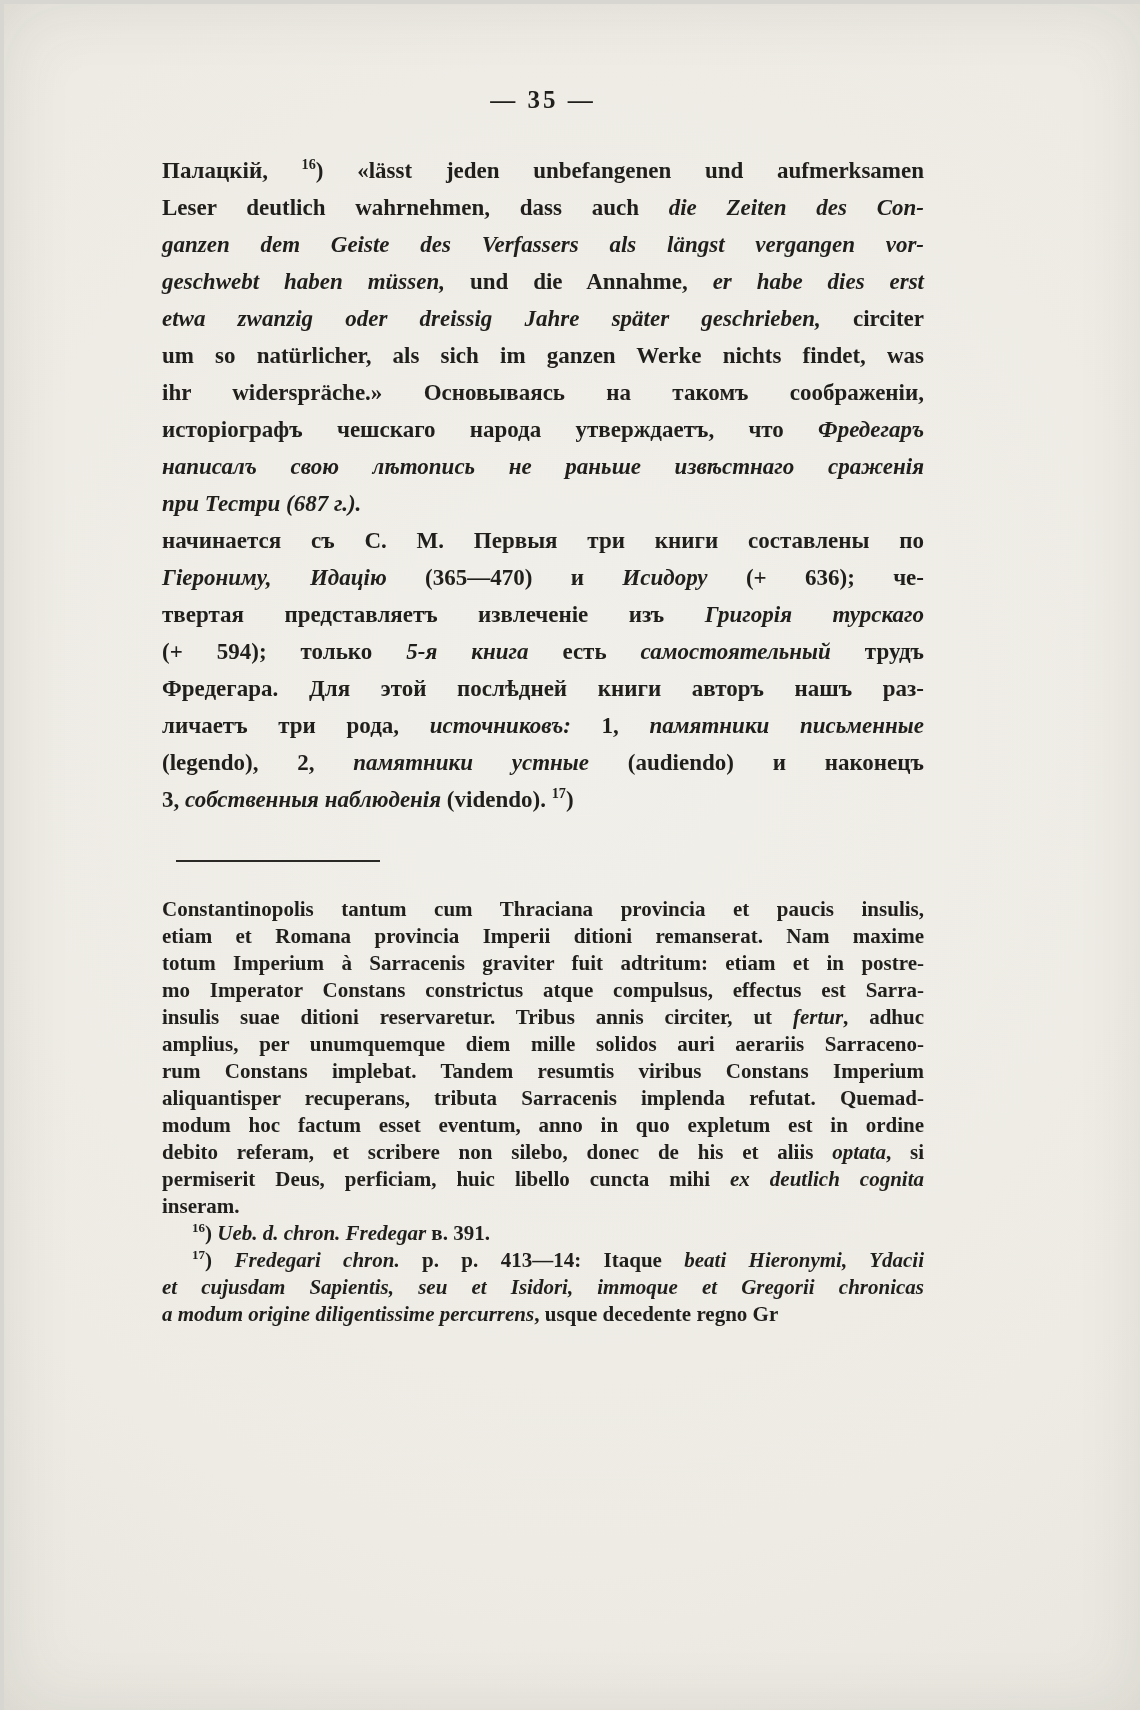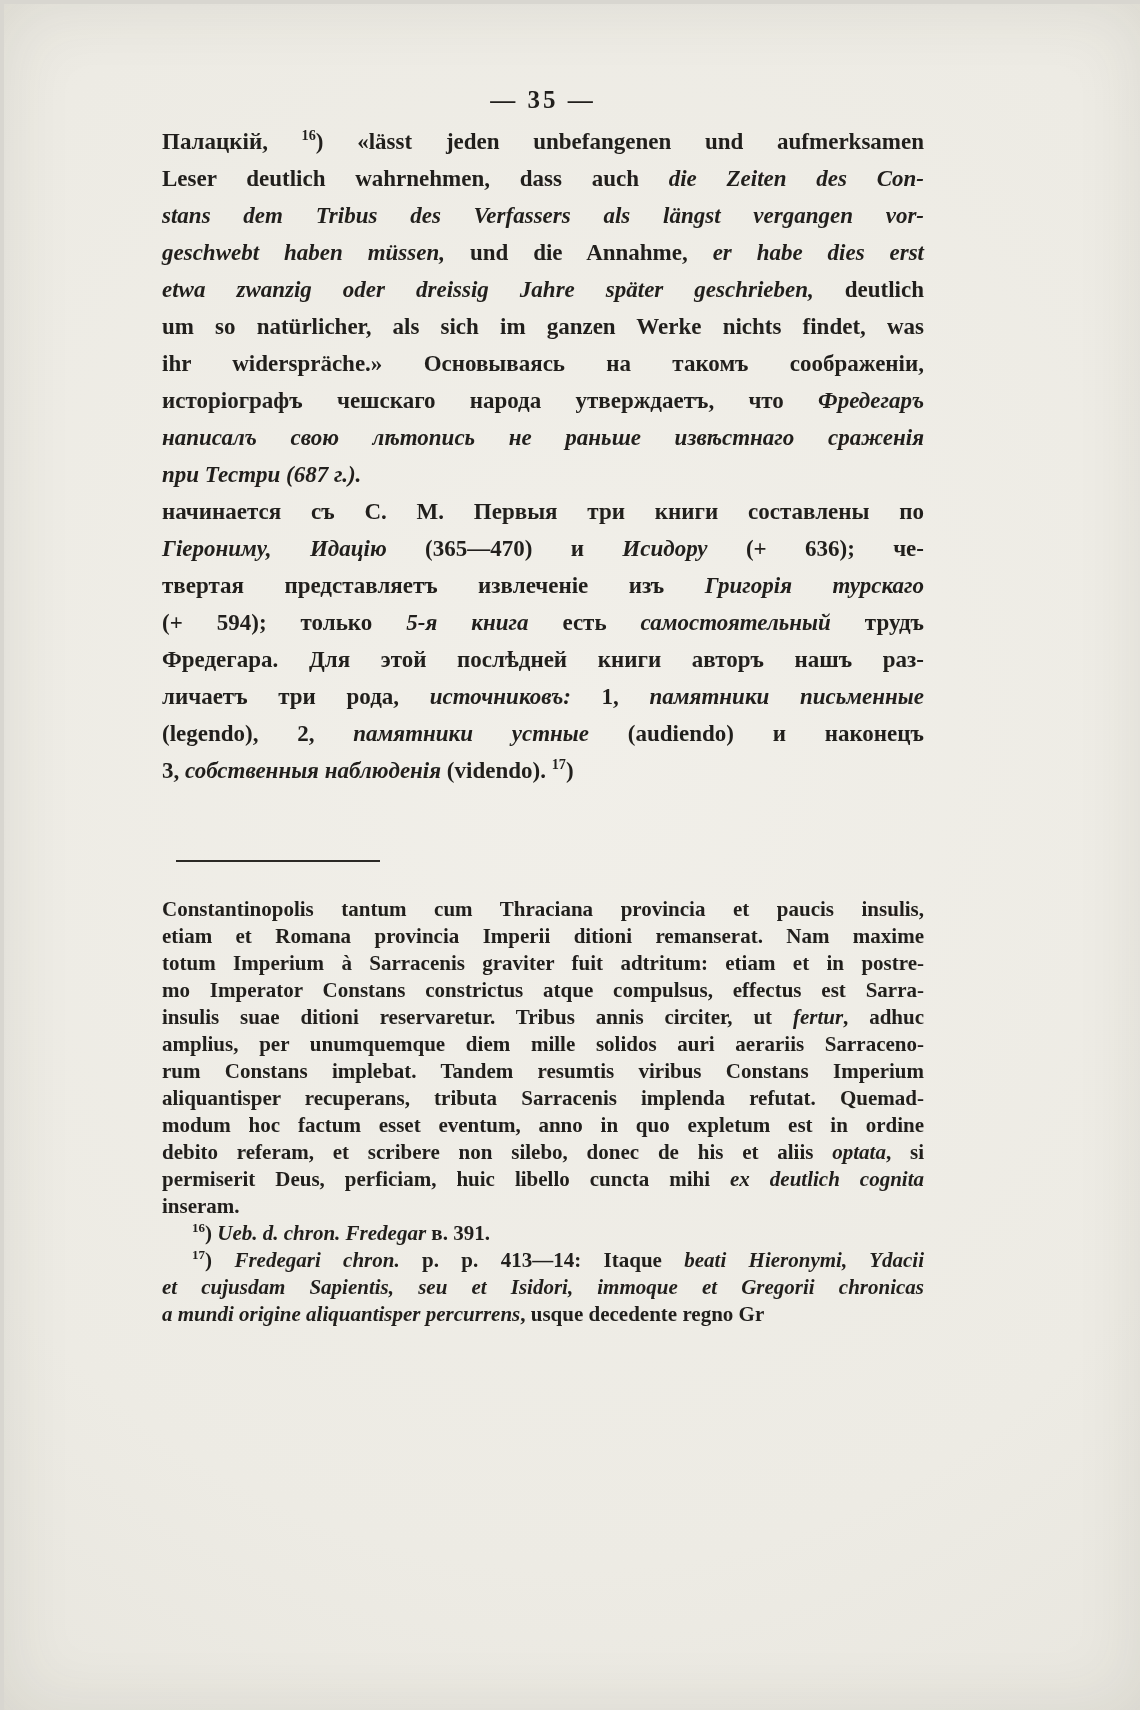--- a/index.html
+++ b/index.html
@@ -28,21 +28,21 @@
     text-align: center;
     font-size: 25px;
     font-weight: 700;
     letter-spacing: 3px;
   }
   .text-col {
     position: absolute;
     left: 158px;
     width: 762px;
   }
-  .body-col { top: 119px; }
+  .body-col { top: 148px; }
   .fn-col   { top: 892px; }
 
   .bline {
     font-size: 23px;
     line-height: 37px;
     font-weight: 700;
     text-align: justify;
     text-align-last: justify;
     -moz-text-align-last: justify;
   }
@@ -81,23 +81,23 @@
 </style>
 </head>
 <body>
 
 <div class="page">
   <div class="page-number">— 35 —</div>
 
   <main class="text-col body-col" id="main-text">
       <div class="bline"><span>Палацкій, </span><sup class="fnref">16</sup><span>) «lässt jeden unbefangenen und aufmerksamen</span></div>
       <div class="bline"><span>Leser deutlich wahrnehmen, dass auch </span><span class="it">die Zeiten des Con-</span></div>
-      <div class="bline"><span class="it">stans dem Tribus des Verfassers als längst vergangen vor-</span></div>
+      <div class="bline"><span class="it">ganzen dem Geiste des Verfassers als längst vergangen vor-</span></div>
       <div class="bline"><span class="it">geschwebt haben müssen, </span><span>und die Annahme, </span><span class="it">er habe dies erst</span></div>
-      <div class="bline"><span class="it">etwa zwanzig oder dreissig Jahre später geschrieben, </span><span>deutlich</span></div>
+      <div class="bline"><span class="it">etwa zwanzig oder dreissig Jahre später geschrieben, </span><span>circiter</span></div>
       <div class="bline"><span>um so natürlicher, als sich im ganzen Werke nichts findet, was</span></div>
       <div class="bline"><span>ihr widerspräche.» Основываясь на такомъ соображеніи,</span></div>
       <div class="bline"><span>исторіографъ чешскаго народа утверждаетъ, что </span><span class="it">Фредегаръ</span></div>
       <div class="bline"><span class="it">написалъ свою лѣтопись не раньше извѣстнаго сраженія</span></div>
       <div class="bline last"><span class="it">при Тестри (687 г.).</span></div>
       <div class="bline"><span>начинается съ С. М. Первыя три книги составлены по</span></div>
       <div class="bline"><span class="it">Гіерониму, Идацію</span><span> (365—470) и </span><span class="it">Исидору</span><span> (+ 636); че-</span></div>
       <div class="bline"><span>твертая представляетъ извлеченіе изъ </span><span class="it">Григорія турскаго</span></div>
       <div class="bline"><span>(+ 594); только </span><span class="it">5-я книга</span><span> есть </span><span class="it">самостоятельный</span><span> трудъ</span></div>
       <div class="bline"><span>Фредегара. Для этой послѣдней книги авторъ нашъ раз-</span></div>
@@ -117,15 +117,15 @@
       <div class="fline"><span>amplius, per unumquemque diem mille solidos auri aerariis Sarraceno-</span></div>
       <div class="fline"><span>rum Constans implebat. Tandem resumtis viribus Constans Imperium</span></div>
       <div class="fline"><span>aliquantisper recuperans, tributa Sarracenis implenda refutat. Quemad-</span></div>
       <div class="fline"><span>modum hoc factum esset eventum, anno in quo expletum est in ordine</span></div>
       <div class="fline"><span>debito referam, et scribere non silebo, donec de his et aliis </span><span class="it">optata</span><span>, si</span></div>
       <div class="fline"><span>permiserit Deus, perficiam, huic libello cuncta mihi </span><span class="it">ex deutlich cognita</span></div>
       <div class="fline last"><span>inseram.</span></div>
       <div class="fline last indent"><sup class="fnref">16</sup><span>) </span><span class="it">Ueb. d. chron. Fredegar</span><span> в. 391.</span></div>
       <div class="fline indent"><sup class="fnref">17</sup><span>) </span><span class="it">Fredegari chron.</span><span> p. p. 413—14: Itaque </span><span class="it">beati Hieronymi, Ydacii</span></div>
       <div class="fline"><span class="it">et cujusdam Sapientis, seu et Isidori, immoque et Gregorii chronicas</span></div>
-      <div class="fline last"><span class="it">a mundi origine aliquantisper percurrens</span><span>, usque decedente regno Gr</span></div>
+      <div class="fline last"><span class="it">a modum origine diligentissime percurrens</span><span>, usque decedente regno Gr</span></div>
     </section>
 </div>
 
 </body></html>

